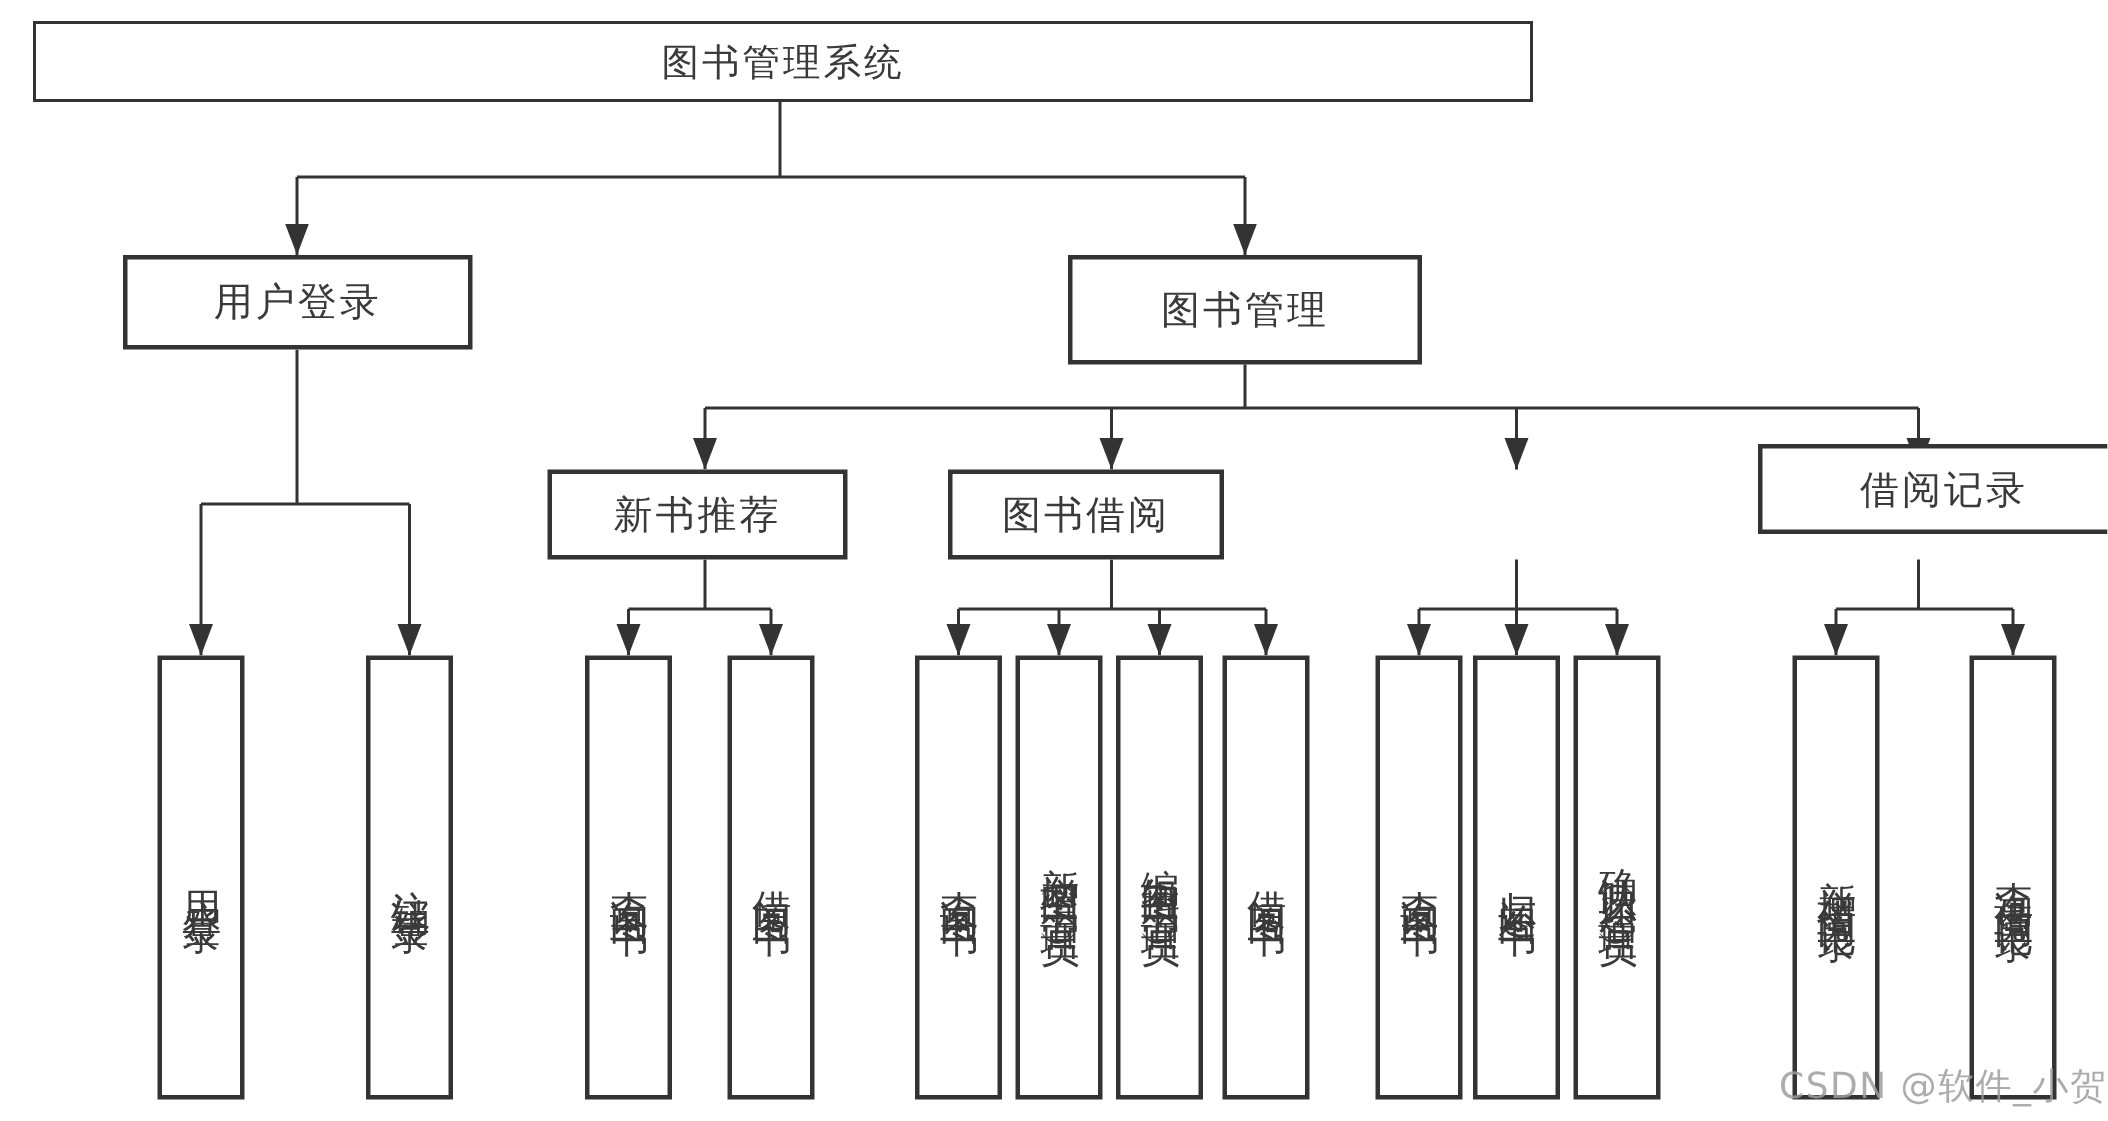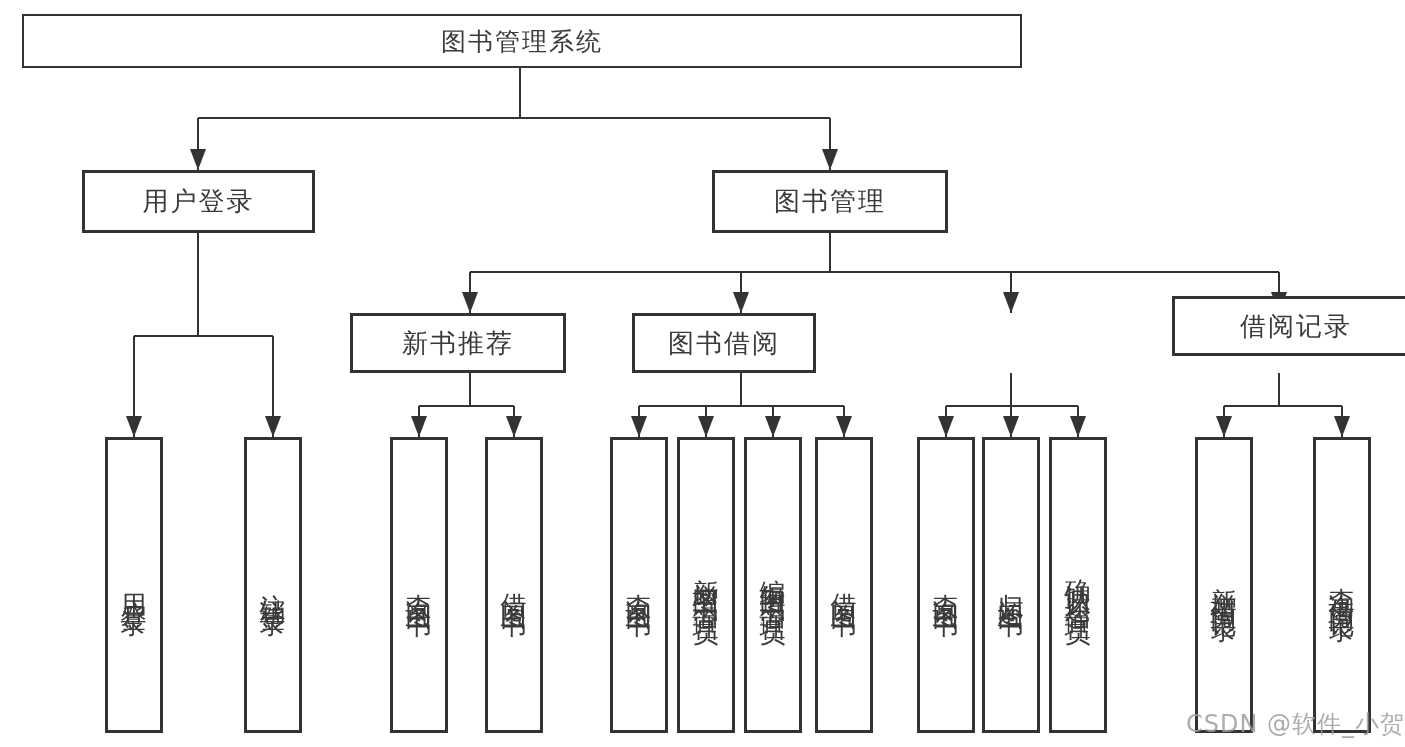--- a/index.html
+++ b/index.html
@@ -80,25 +80,25 @@
     </g>
   </svg>
 
   <div class="node root" style="left:22px;top:14px;width:1000px;height:54px">
     <span>图书管理系统</span>
   </div>
 
   <div class="node lvl" style="left:82px;top:170px;width:233px;height:63px">
     <span>用户登录</span>
   </div>
-  <div class="node lvl" style="left:712px;top:170px;width:236px;height:63px">
+  <div class="node lvl" style="left:712px;top:170px;width:236px;height:73px">
     <span>图书管理</span>
   </div>
 
-  <div class="node lvl" style="left:350px;top:313px;width:216px;height:60px">
+  <div class="node lvl" style="left:365px;top:313px;width:200px;height:60px">
     <span>新书推荐</span>
   </div>
   <div class="node lvl" style="left:632px;top:313px;width:184px;height:60px">
     <span>图书借阅</span>
   </div>
   <div class="node lvl" style="left:1172px;top:296px;width:248px;height:60px">
     <span>借阅记录</span>
   </div>
 
   <div class="node leaf" style="left:105px">

